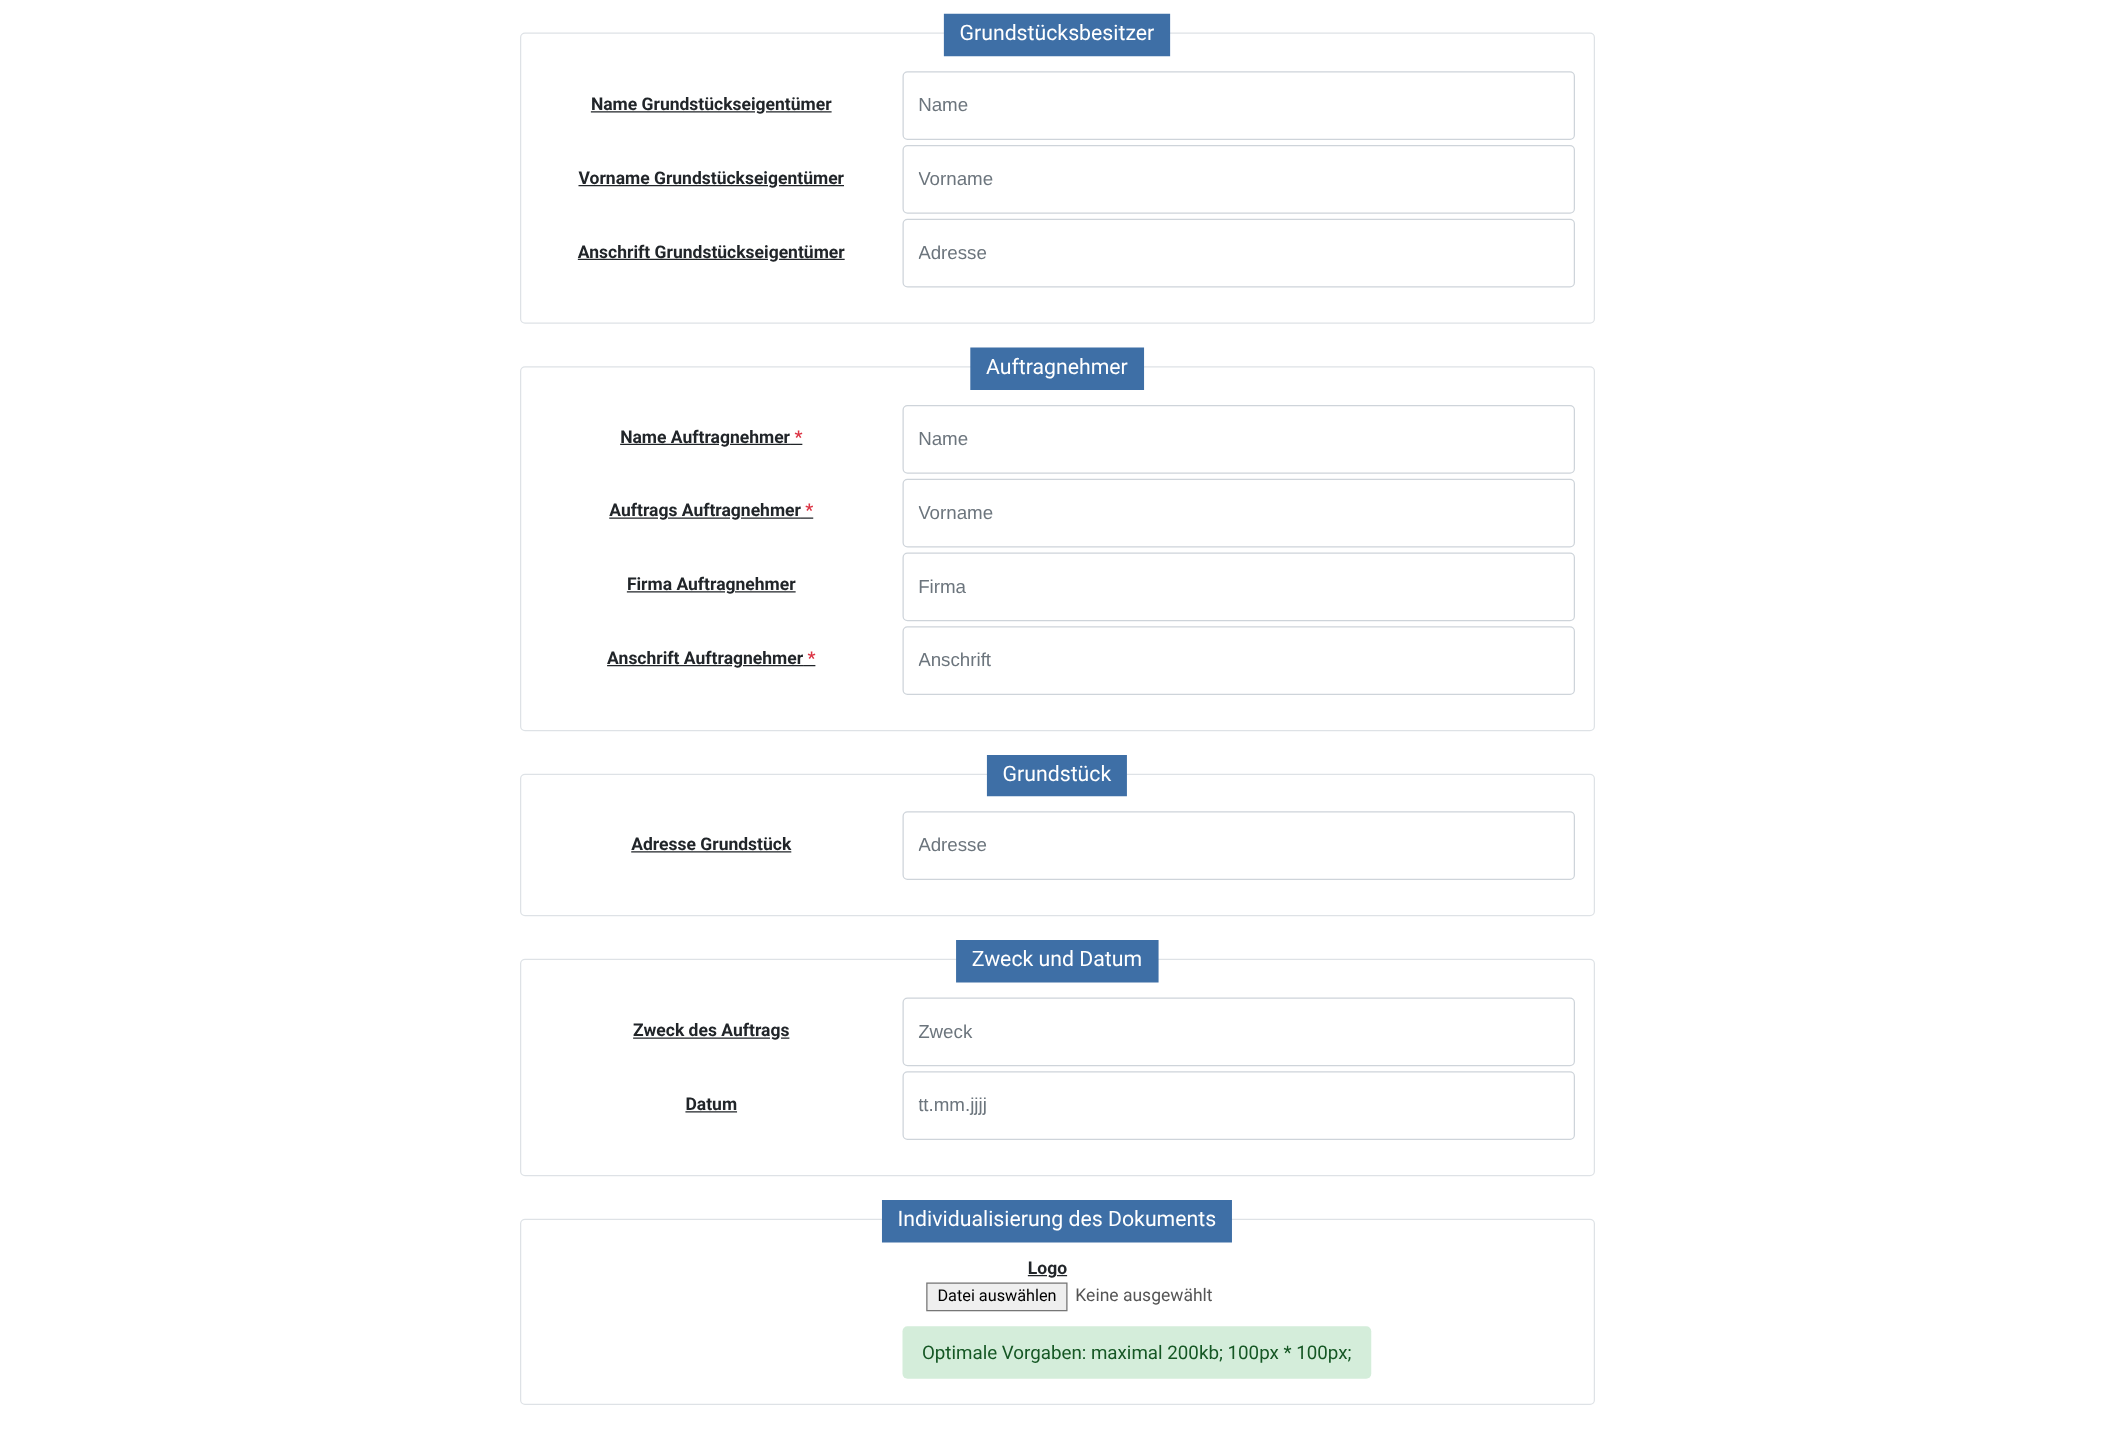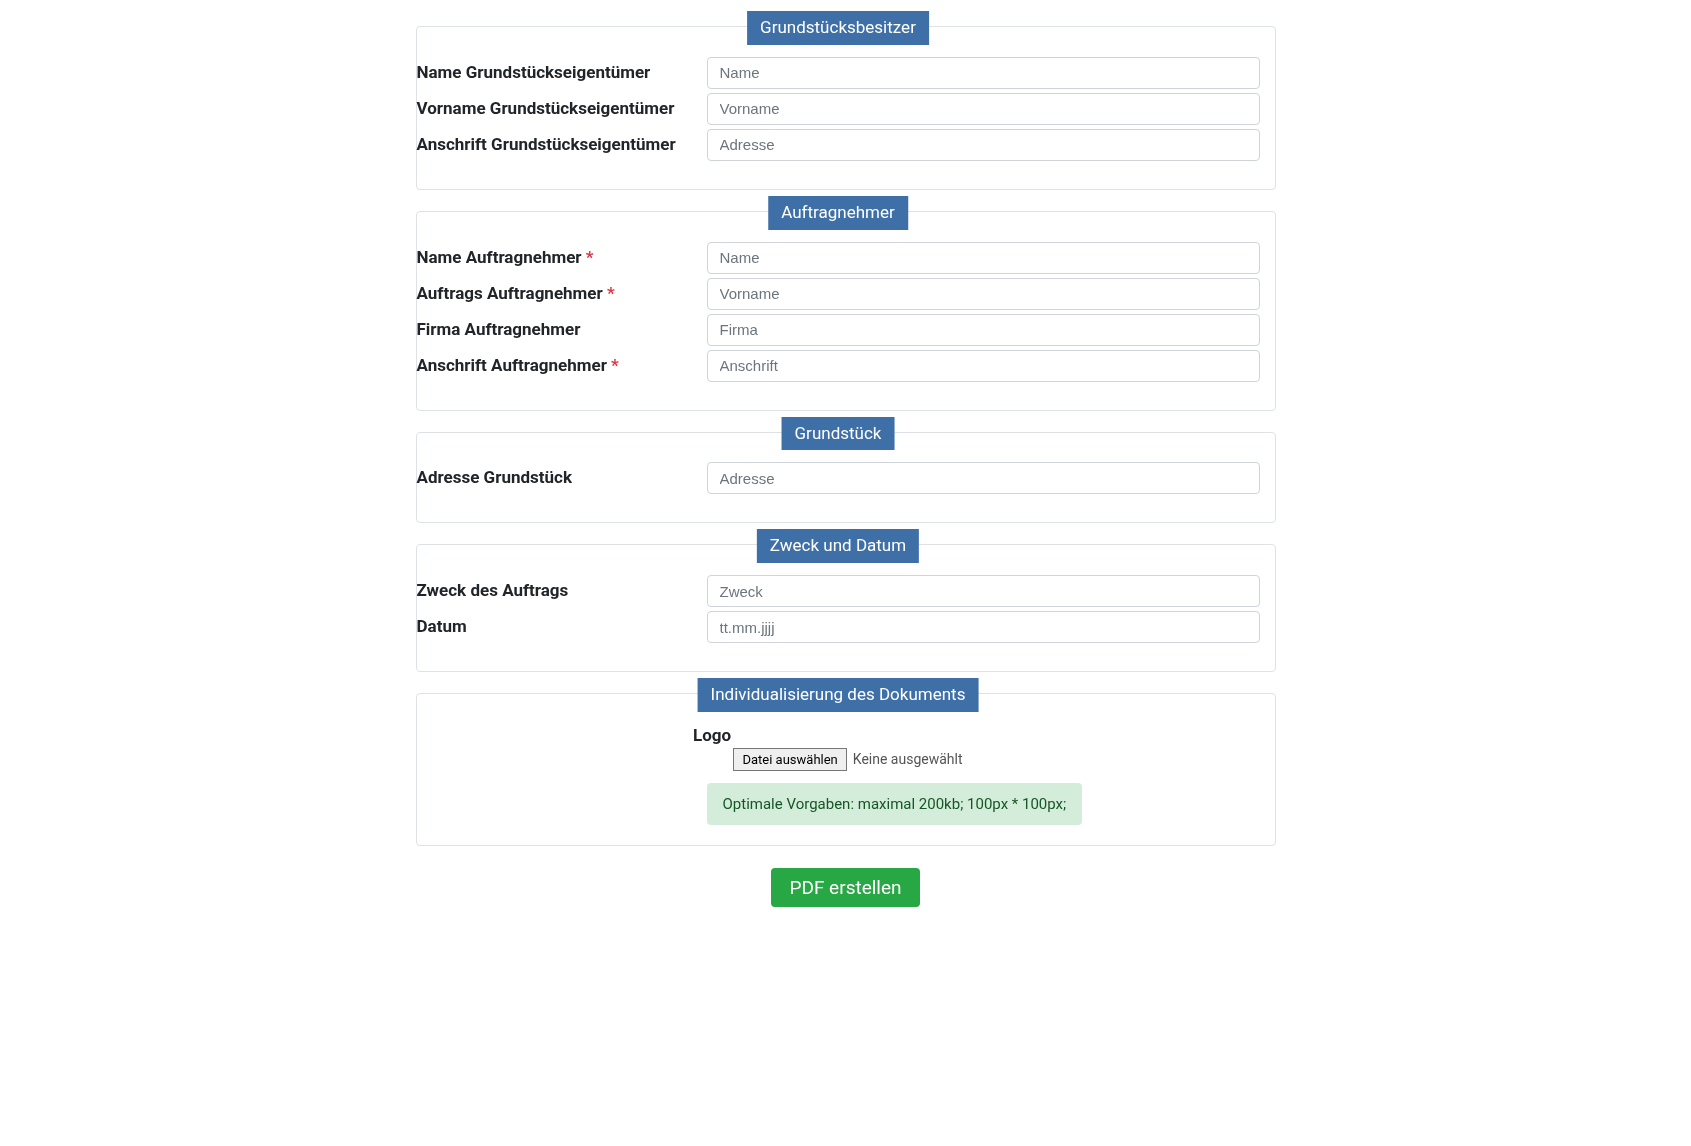--- a/index.html
+++ b/index.html
@@ -13,22 +13,22 @@
       padding: 8px 0 40px 0;
     }
     .container {
       max-width: 900px;
       margin: 0 auto;
       padding: 0 20px;
     }
     .fieldset {
       border: 1px solid #dee2e6;
       border-radius: 4px;
-      padding: 0 15px 20px 0;
-      margin-bottom: 21px;
+      padding: 0 15px 20px 15px;
+      margin-bottom: 34px;
       position: relative;
       margin-top: 18px;
     }
     .legend {
       background-color: #3e6fa6;
       color: #fff;
       padding: 5px 13px;
       font-size: 17px;
       font-weight: 400;
       display: inline-block;
@@ -42,40 +42,41 @@
       display: flex;
       align-items: center;
       margin-bottom: 8px;
       margin-top: -4px;
     }
     .form-row:first-of-type {
       margin-top: -8px;
     }
     .form-label {
       width: 290px;
-      text-align: left;
-      font-size: 17px;
+      text-align: center;
+      font-size: 14px;
       font-weight: 700;
       color: #212529;
       padding-right: 15px;
       line-height: 1.4;
+      text-decoration: underline;
     }
     .required {
       color: #dc3545;
       font-weight: 700;
     }
     .form-input {
       flex: 1;
       padding: 7px 12px;
       border: 1px solid #ced4da;
       border-radius: 4px;
       font-size: 15px;
       color: #495057;
       background: #fff;
-      height: 32px;
+      height: 55px;
     }
     .form-input::placeholder {
       color: #6c757d;
       opacity: 1;
     }
     .file-row {
       flex: 1;
       display: flex;
       align-items: center;
       gap: 6px;

